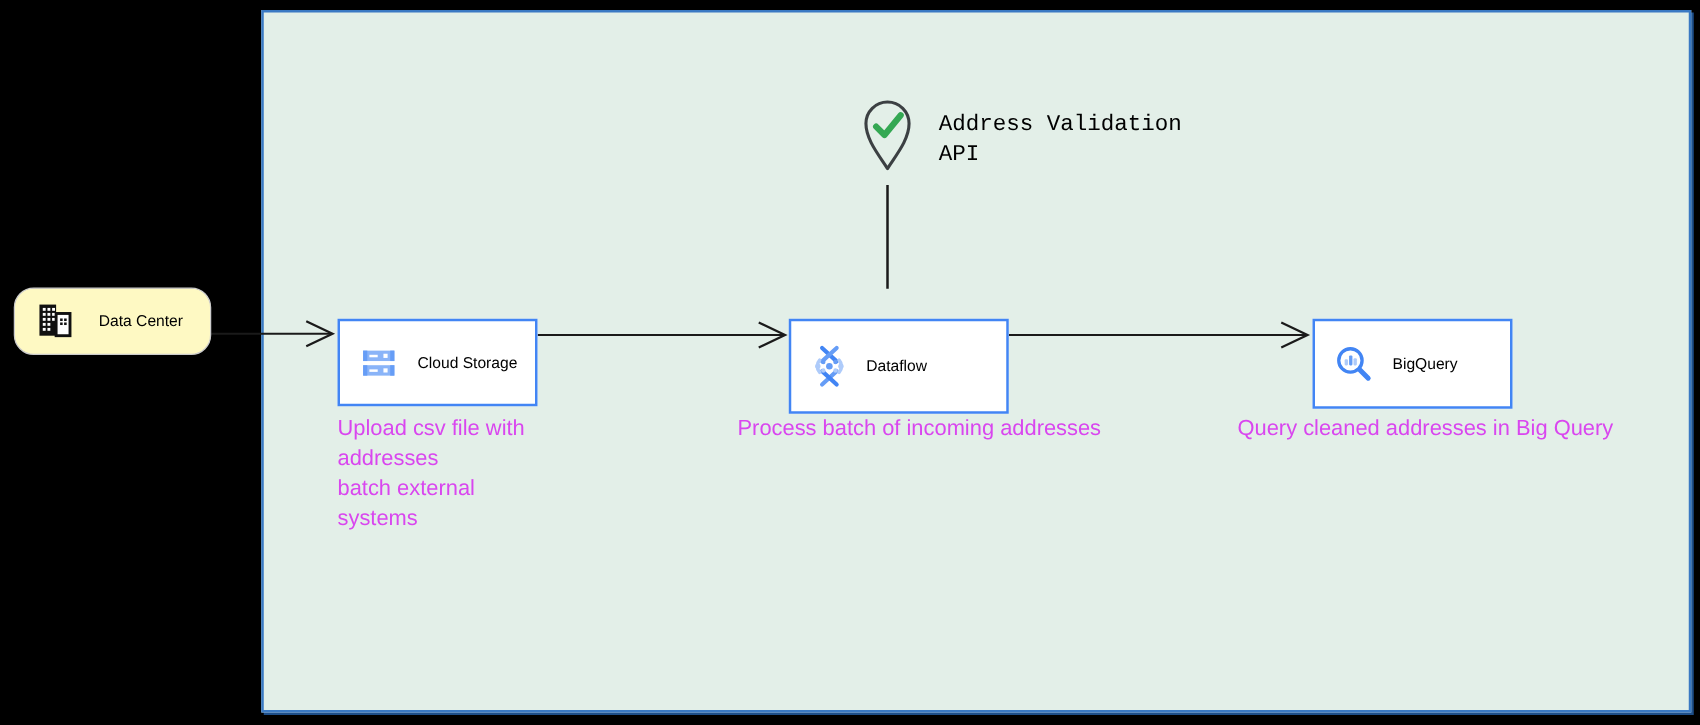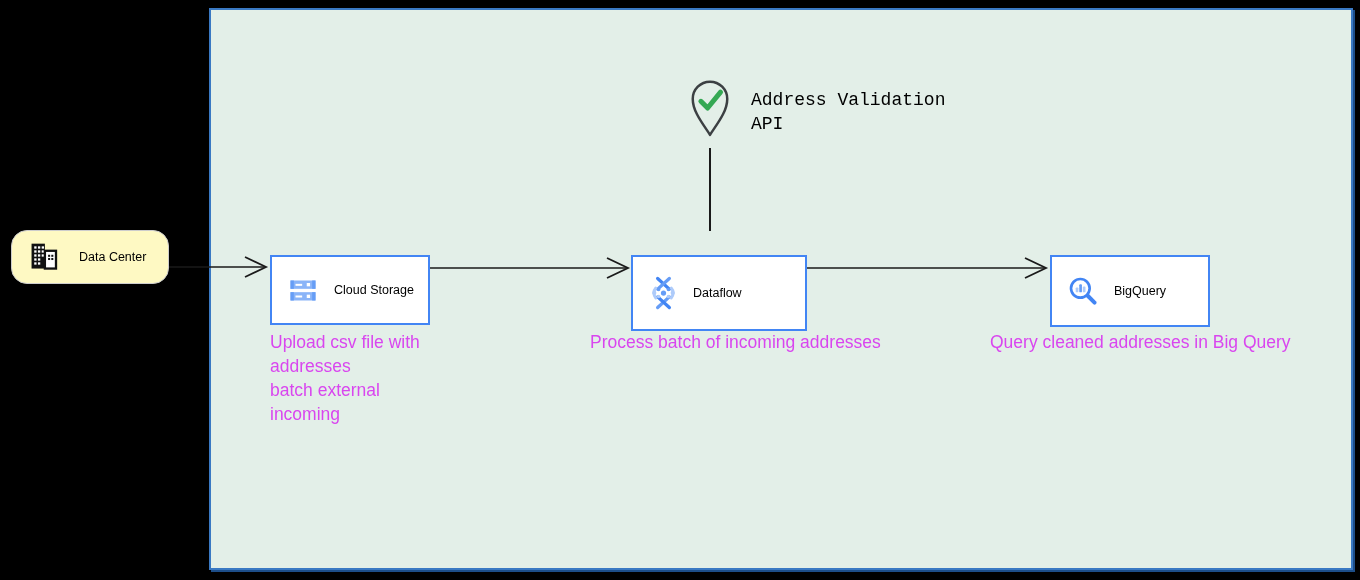--- a/index.html
+++ b/index.html
@@ -149,18 +149,18 @@
   </svg>
   <div class="av-label">
     <div>Address Validation</div>
     <div>API</div>
   </div>
 
   <div id="caption-upload" class="caption">
     <div>Upload csv file with</div>
     <div>addresses</div>
     <div>batch external</div>
-    <div>incoming</div>
+    <div>systems</div>
   </div>
   <div id="caption-process" class="caption">Process batch of incoming addresses</div>
   <div id="caption-store" class="caption">Query cleaned addresses in Big Query</div>
 
 </div>
 
 </body></html>

